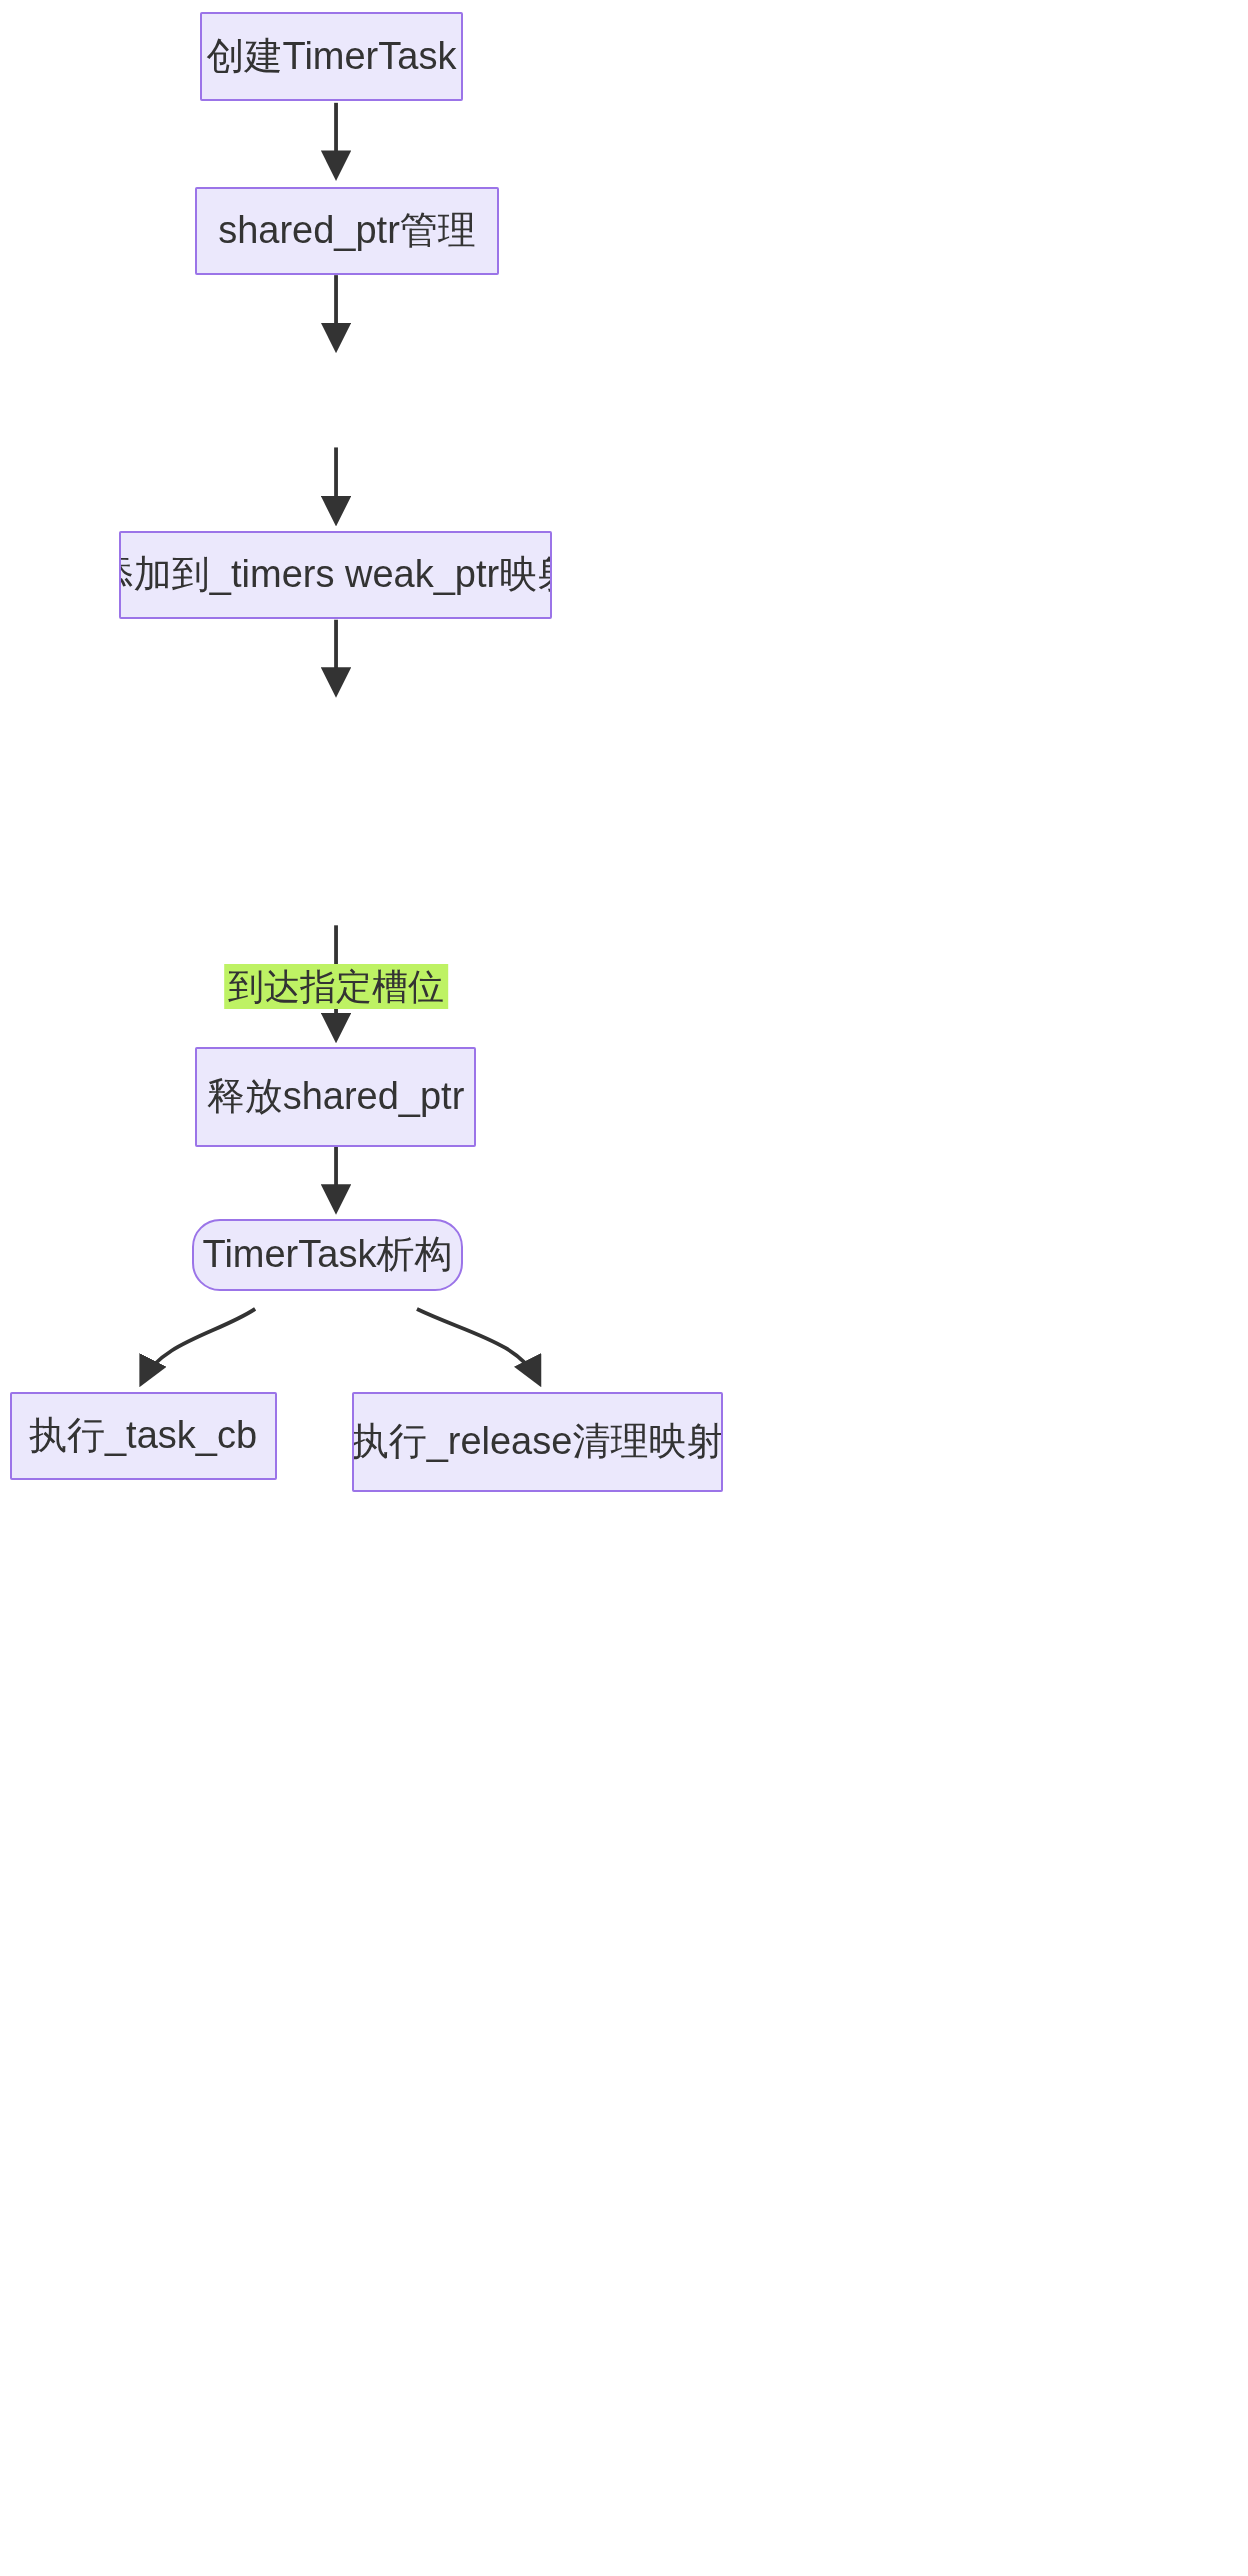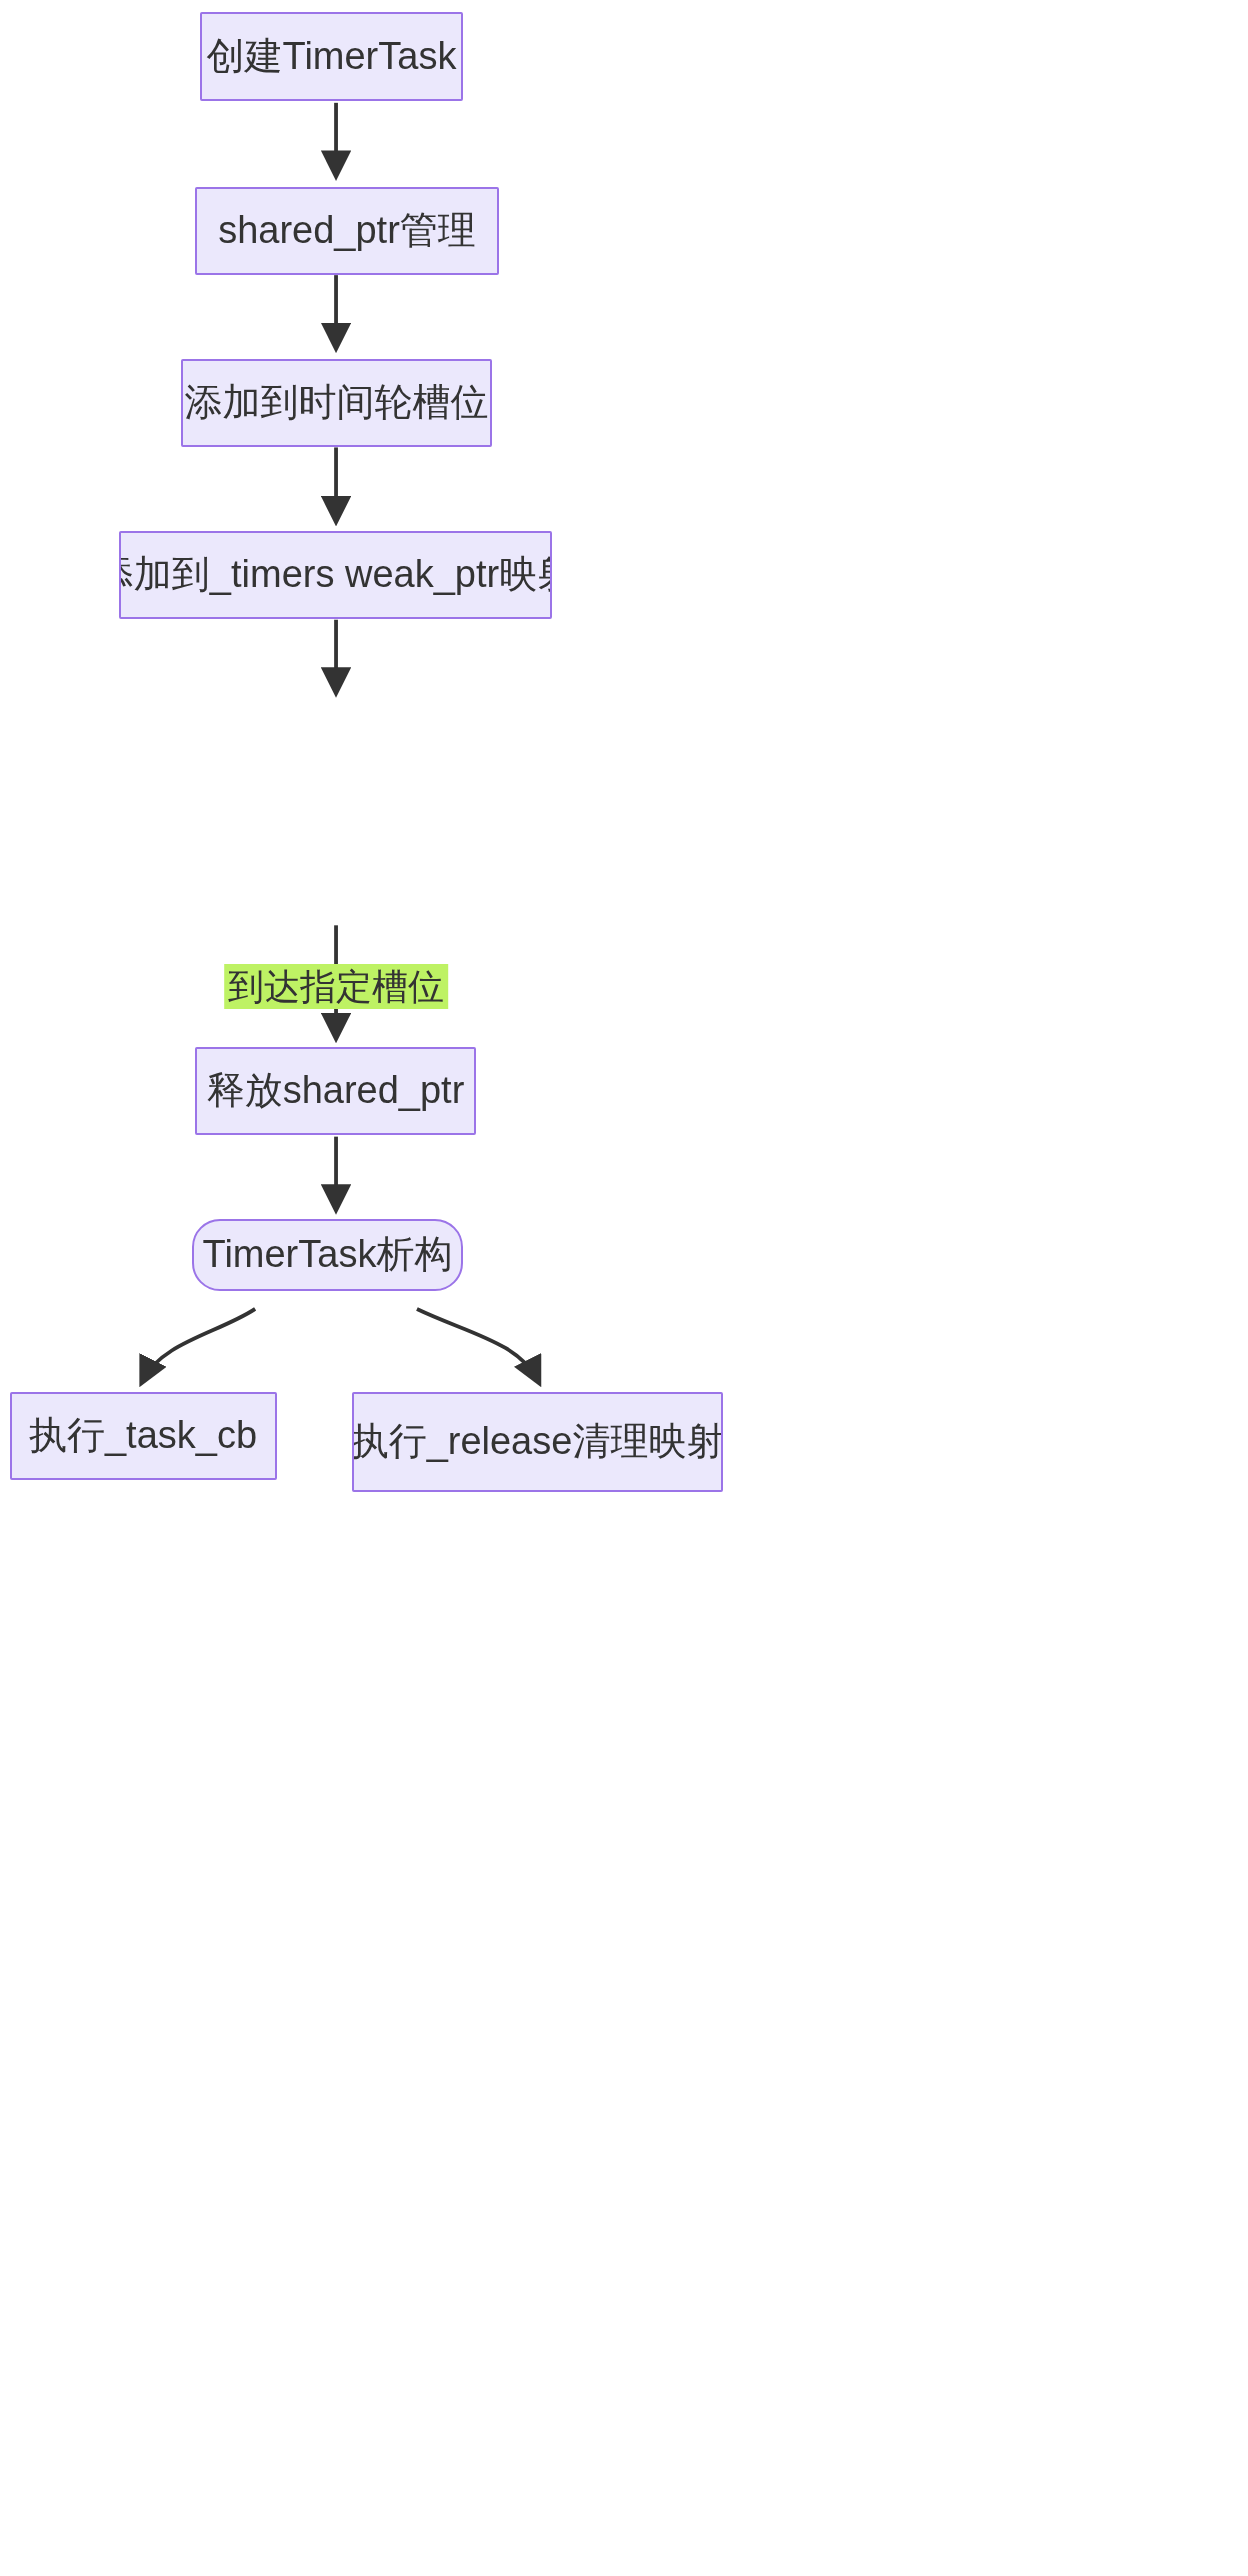--- a/index.html
+++ b/index.html
@@ -111,32 +111,29 @@
   </svg>
 
   <div class="node" style="left:200px; top:12.4px; width:263px; height:89px;">
     <span class="label">创建TimerTask</span>
   </div>
 
   <div class="node" style="left:195px; top:187px; width:304px; height:88px;">
     <span class="label">shared_ptr管理</span>
   </div>
 
-  <div class="node" style="left:181px; top:359px; width:311px; height:88px;">
-    <span class="label">添加到时间轮槽位</span>
-  </div>
 
   <div class="node" style="left:119px; top:531px; width:433px; height:88px;">
     <span class="label">添加到_timers weak_ptr映射</span>
   </div>
 
 
   <div class="edge-label" style="left:336px; top:964px;">到达指定槽位</div>
 
-  <div class="node" style="left:195px; top:1047px; width:281px; height:88px;">
+  <div class="node" style="left:195px; top:1047px; width:281px; height:100px;">
     <span class="label">释放shared_ptr</span>
   </div>
 
   <div class="node" style="left:192px; top:1219px; width:271px; height:72px;border-radius:28px;">
     <span class="label">TimerTask析构</span>
   </div>
 
   <div class="node" style="left:9.5px; top:1392px; width:267px; height:88px;align-items:center;">
     <span class="label">执行_task_cb</span>
   </div>

